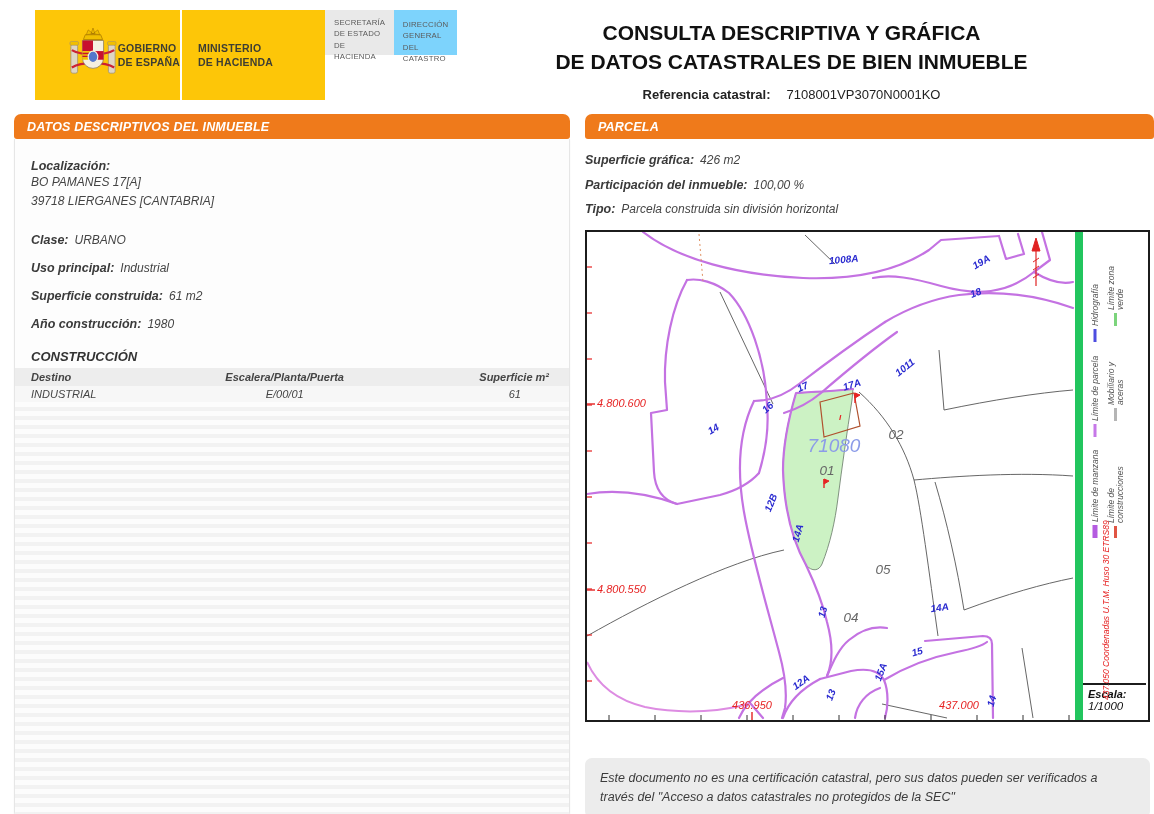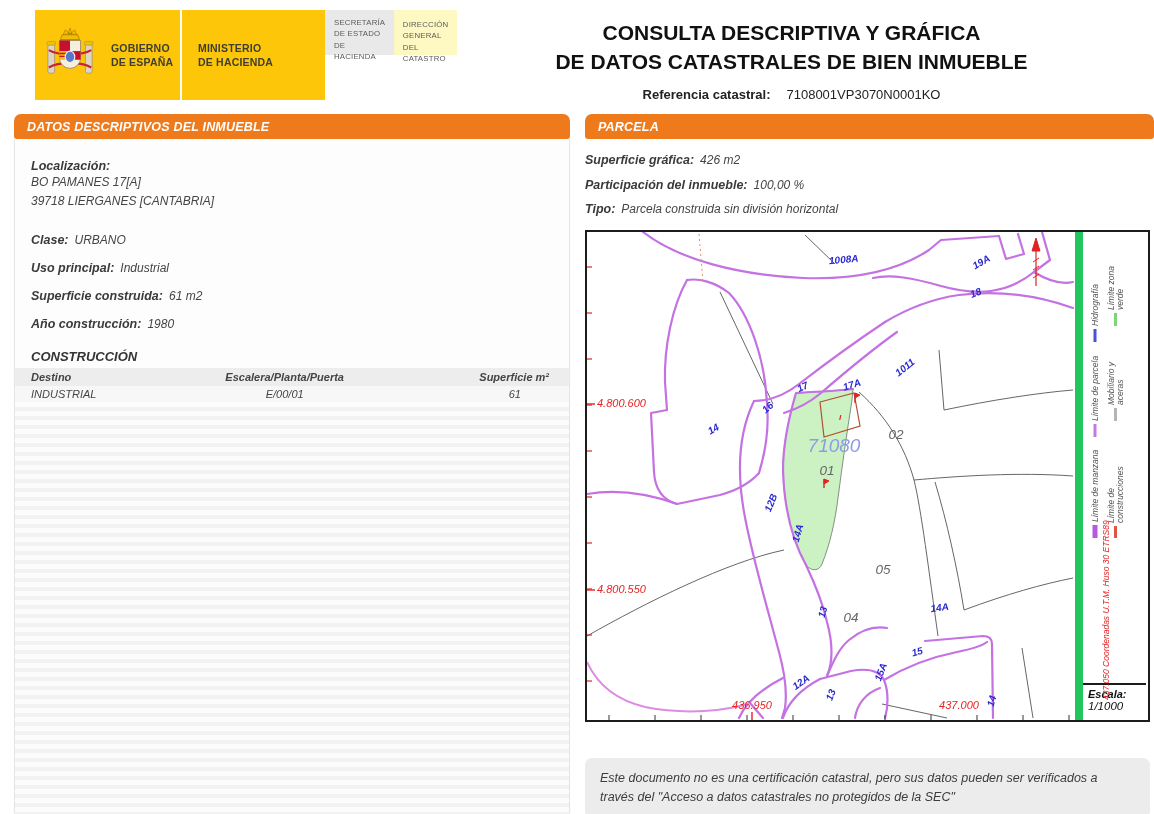--- a/index.html
+++ b/index.html
@@ -6,26 +6,26 @@
   html,body { background:#fff; }
   .page{
     width:1154px; height:814px; position:relative; background:#fff;
     font-family:"Liberation Sans", sans-serif; color:#333; overflow:hidden;
   }
   
   .header{ display:flex; padding-top:10px; }
   .logo{ margin-left:35px; display:flex; height:90px; flex:0 0 auto; }
   .logo-yellow{ display:flex; background:var(--yellow,#fdc608); }
   .logo-cell{ width:145px; display:flex; align-items:center; }
-  .logo-cell.first{ gap:16px; padding-left:10px; }
+  .logo-cell.first{ gap:0; padding-left:10px;justify-content:flex-end; }
   .logo-cell.second{ border-left:2px solid #fff; padding-left:16px; }
   .logo-txt{ font-size:10.5px; font-weight:bold; color:#3e3e33; line-height:1.35; letter-spacing:.2px;}
   .logo-right{ width:110px; display:flex; flex-direction:row; }
   .logo-right .cell-top{ height:45px; background:#e9e9e9; padding:7px 9px; }
-  .logo-right .cell-bottom{ height:45px; background:#fef9c3; padding:9px 9px; }
+  .logo-right .cell-bottom{ height:45px; background:#7dd3fc; padding:9px 9px; }
   .logo-right .small-txt{ font-size:7.8px; color:#5a5a5a; line-height:1.45; letter-spacing:.2px; }
   .title-wrap{ flex:1; text-align:center; padding-top:8px; padding-right:6px; }
   .doc-title{ font-size:21px; font-weight:bold; color:#111; line-height:1.4; }
   .ref-row{ margin-top:10px; font-size:13px; }
   .ref-label{ font-weight:bold; color:#222; }
   .ref-value{ margin-left:16px; color:#222; }
   
   .cols{ display:flex; margin-top:12px;font-style:italic; }
   .col-left{ width:556px; margin-left:14px; flex:0 0 auto; }
   .col-right{ width:569px; margin-left:15px; flex:0 0 auto; }

